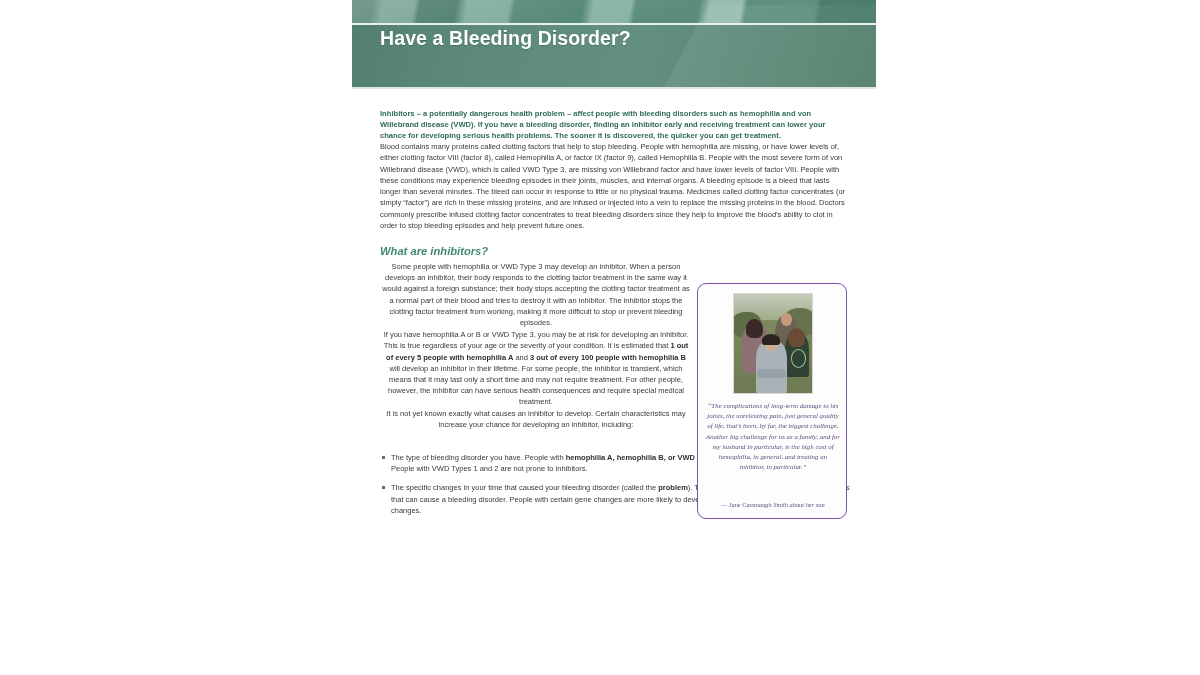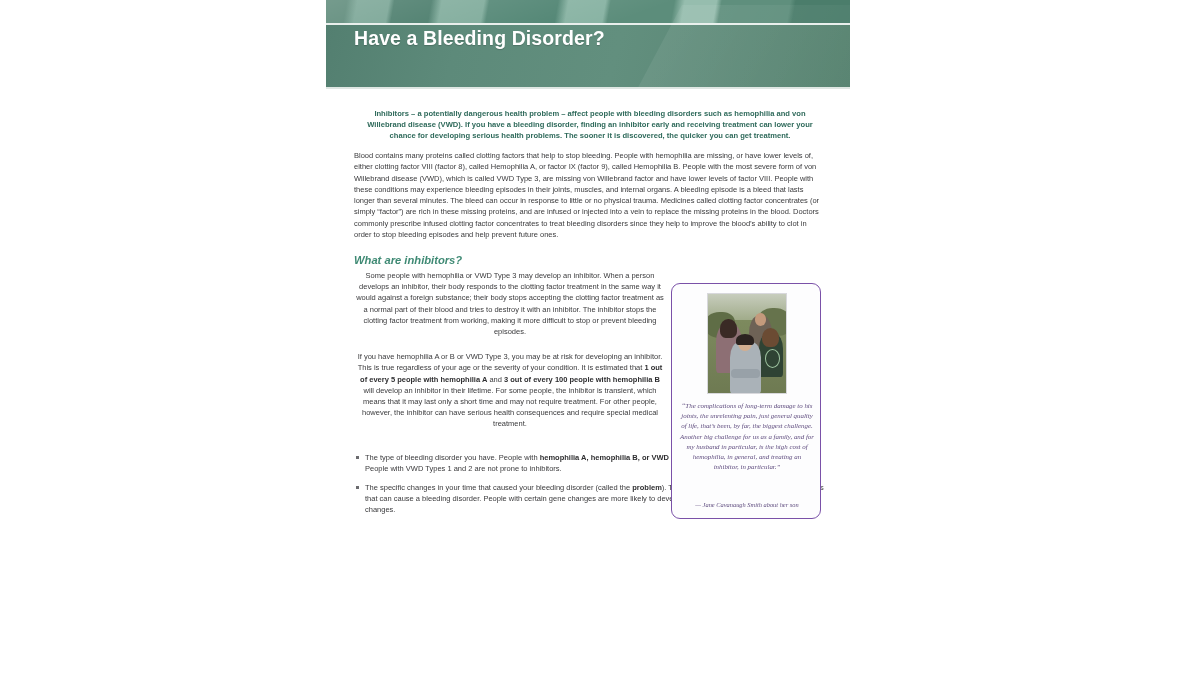--- a/index.html
+++ b/index.html
@@ -4,21 +4,21 @@
 <style>
   html,body{margin:0;padding:0;}
   body{
     width:1200px;height:675px;
     background:#ffffff;
     font-family:"Liberation Sans", sans-serif;
     overflow:hidden;
   }
   .stage{position:relative;width:1200px;height:675px;background:#fff;}
   .page{
-    position:absolute;left:326px;top:0;width:524px;height:571px;
+    position:absolute;left:352px;top:0;width:524px;height:571px;
     background:#ffffff;
     overflow:hidden;
   }
 
   
   .banner{position:relative;width:524px;height:89px;overflow:hidden;background:#5d8d7c;}
   .banner-top{
     position:absolute;left:0;top:0;width:524px;height:23px;
     background:linear-gradient(100deg,#4e7f6d 0%,#4e7f6d 4%,#6f9e8d 6%,#6f9e8d 12%,#3f7462 13%,#3f7462 20%,#7aa897 22%,#7aa897 30%,#4e8371 31%,#4e8371 44%,#88b3a3 46%,#88b3a3 53%,#5c8d7b 54%,#5c8d7b 66%,#96bdae 68%,#96bdae 74%,#5f8f7d 75%,#5f8f7d 88%,#4b7d6b 89%,#4b7d6b 100%);
   }
@@ -44,24 +44,24 @@
     text-shadow:0 1px 1px rgba(0,0,0,.18);
     white-space:nowrap;
   }
   .banner-title .l2{display:block;}
 
   
   .content{position:absolute;left:0;top:89px;width:524px;}
   .col-left{position:absolute;left:28px;top:19px;width:472px;}
   .intro{
     color:#2f6a5b;font-weight:bold;font-size:7.6px;line-height:11.1px;
-    text-align:center;
+    text-align:left;
   }
   .body-text{
-    color:#3a3a3c;font-size:7.5px;line-height:11.2px;margin-top:9px;
+    color:#3a3a3c;font-size:7.5px;line-height:11.2px;
   }
   .narrow{width:312px;text-align:center;}
   h2.sec{
     color:#3f8a74;font-weight:bold;font-size:11.2px;line-height:14px;
     margin:13px 0 3px 0;
     font-style:italic;
   }
   .b{font-weight:bold;color:#2e2e30;}
   .bul{margin-top:22px;}
   .bullet{
@@ -185,23 +185,24 @@
     <div class="content">
       <div class="col-left">
 
         <div class="intro">Inhibitors – a potentially dangerous health problem – affect people with bleeding disorders such as hemophilia and von Willebrand disease (VWD). If you have a bleeding disorder, finding an inhibitor early and receiving treatment can lower your chance for developing serious health problems. The sooner it is discovered, the quicker you can get treatment.</div>
 
         <div class="body-text">Blood contains many proteins called clotting factors that help to stop bleeding. People with hemophilia are missing, or have lower levels of, either clotting factor VIII (factor 8), called Hemophilia A, or factor IX (factor 9), called Hemophilia B. People with the most severe form of von Willebrand disease (VWD), which is called VWD Type 3, are missing von Willebrand factor and have lower levels of factor VIII. People with these conditions may experience bleeding episodes in their joints, muscles, and internal organs. A bleeding episode is a bleed that lasts longer than several minutes. The bleed can occur in response to little or no physical trauma. Medicines called clotting factor concentrates (or simply “factor”) are rich in these missing proteins, and are infused or injected into a vein to replace the missing proteins in the blood. Doctors commonly prescribe infused clotting factor concentrates to treat bleeding disorders since they help to improve the blood’s ability to clot in order to stop bleeding episodes and help prevent future ones.</div>
 
         <h2 class="sec">What are inhibitors?</h2>
         <div class="body-text narrow" style="margin-top:1px">Some people with hemophilia or VWD Type 3 may develop an inhibitor. When a person develops an inhibitor, their body responds to the clotting factor treatment in the same way it would against a foreign substance; their body stops accepting the clotting factor treatment as a normal part of their blood and tries to destroy it with an inhibitor. The inhibitor stops the clotting factor treatment from working, making it more difficult to stop or prevent bleeding episodes.</div>
 
-        <div class="body-text narrow" style="margin-top:14px">
+        <div class="body-text narrow" style="margin-top:1px">
           <span>If you have hemophilia A or B or VWD Type 3, you may be at risk for developing an inhibitor. This is true regardless of your age or the severity of your condition. It is estimated that </span><span class="b">1 out of every 5 people with hemophilia A</span><span> and </span><span class="b">3 out of every 100 people with hemophilia B</span><span> will develop an inhibitor in their lifetime. For some people, the inhibitor is transient, which means that it may last only a short time and may not require treatment. For other people, however, the inhibitor can have serious health consequences and require special medical treatment.</span>
         </div>
+        <div class="body-text narrow">It is not yet known exactly what causes an inhibitor to develop. Certain characteristics may increase your chance for developing an inhibitor, including:</div>
 
         <div class="bul">
           <div class="bullet">
             <span>The type of bleeding disorder you have. People with </span><span class="b">hemophilia A, hemophilia B, or VWD Type 3</span><span> are at risk for developing an inhibitor.  People with VWD Types 1 and 2 are not prone to inhibitors.</span>
           </div>
           <div class="bullet">
             <span>The specific changes in your time that caused your bleeding disorder (called the </span><span class="b">problem</span><span>). There are many different changes in the genes that can cause a bleeding disorder. People with certain gene changes are more likely to develop an  inhibitor than people with other gene changes.</span>
           </div>
         </div>
       </div>

